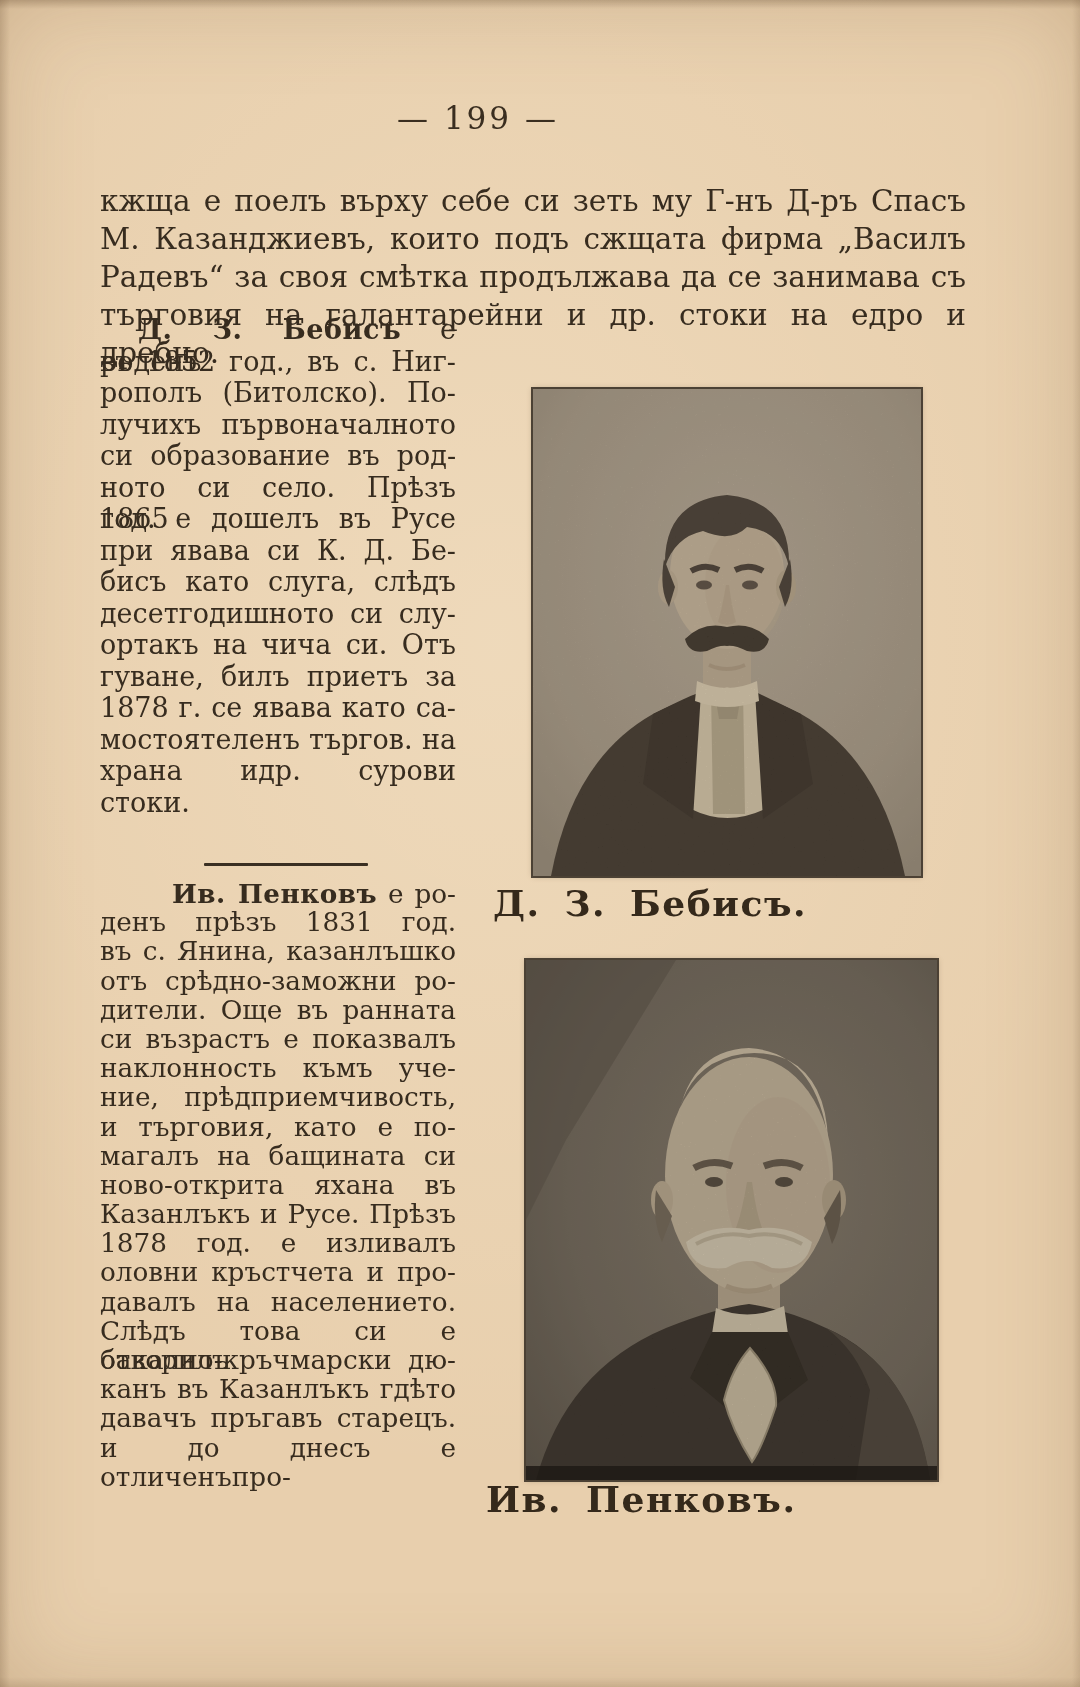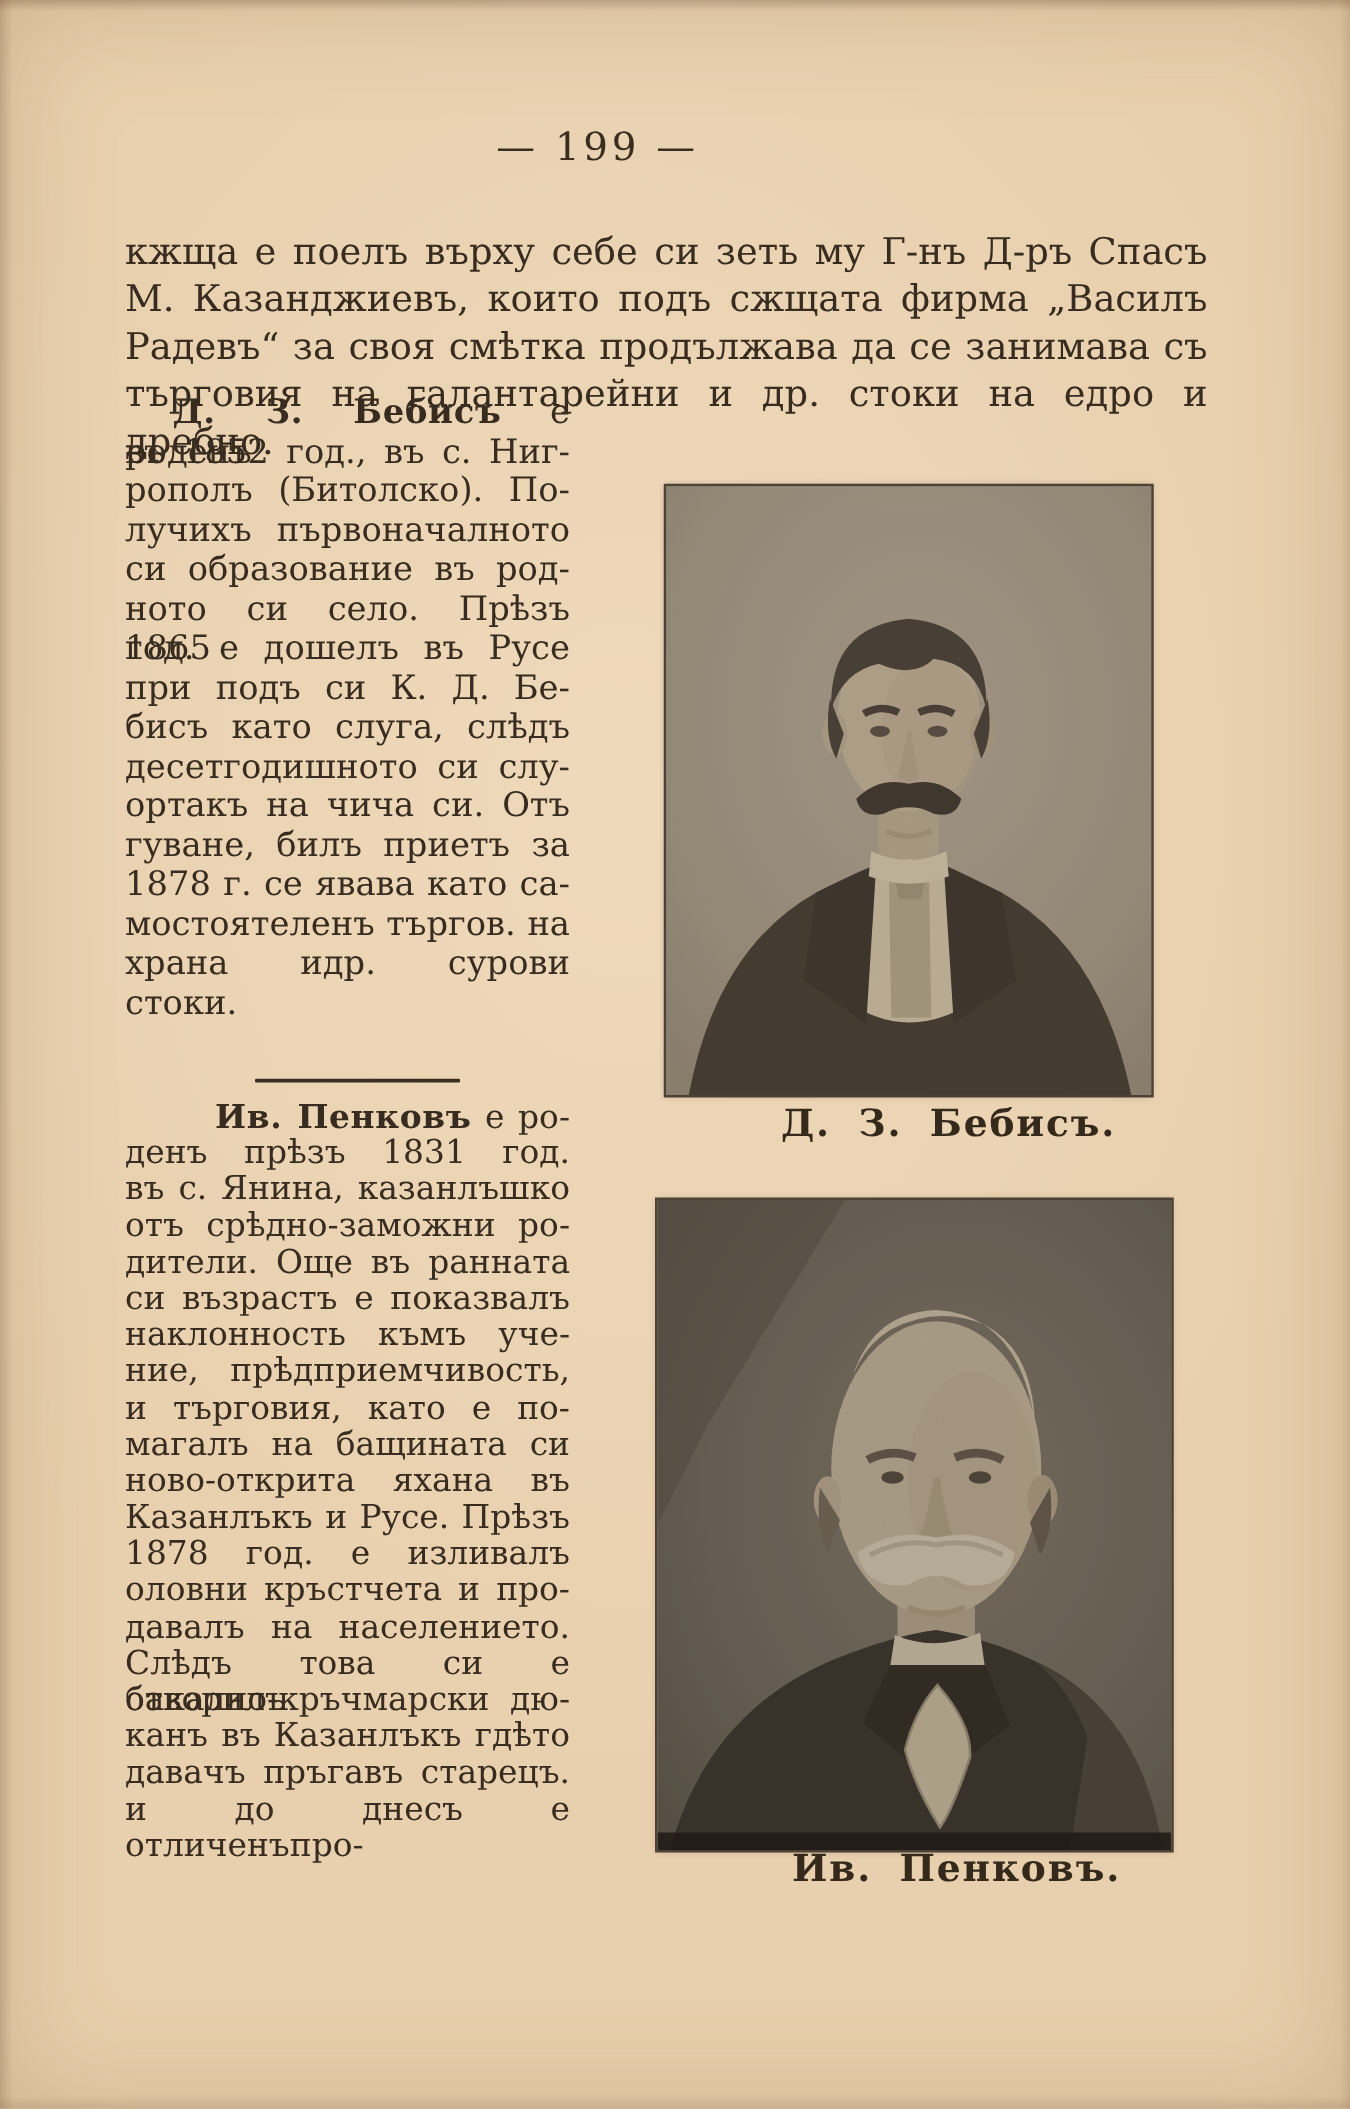--- a/index.html
+++ b/index.html
@@ -46,22 +46,22 @@
     background:#3a2f22;border-radius:1px;
   }
   .photo{
     position:absolute;display:block;line-height:0;
     box-shadow:0 0 0 2px rgba(52,44,34,.85), 0 0 6px rgba(80,60,40,.4);
     background:#9a8f7e;
   }
   .photo-bebis{left:493px;top:373px;width:388px;height:487px;}
   .photo-penkov{left:486px;top:944px;width:411px;height:520px;}
   .caption{
-    position:absolute;text-align:right;font-weight:bold;
-    font-size:30px;letter-spacing:1.5px;word-spacing:10px;color:#35291b;
+    position:absolute;text-align:left;font-weight:bold;
+    font-size:36px;letter-spacing:1.5px;word-spacing:10px;color:#35291b;
   }
   .caption-bebis{left:493px;top:882px;width:400px;}
   .caption-penkov{left:486px;top:1478px;width:411px;}
 </style>
 </head>
 <body>
 
 <div class="paper"></div>
 
 <div class="pageno">— 199 —</div>
@@ -74,21 +74,21 @@
 </div>
 
 <div class="block col col-bebis">
   <span class="jline indent-b"><span class="lead-name">Д. З. Бебисъ</span><span> е роденъ</span></span>
   <span class="jline">въ 1852 год., въ с. Ниг-</span>
   <span class="jline">рополъ (Битолско). По-</span>
   <span class="jline">лучихъ първоначалното</span>
   <span class="jline">си образование въ род-</span>
   <span class="jline">ното си село. Прѣзъ 1865</span>
   <span class="jline">год. е дошелъ въ Русе</span>
-  <span class="jline">при подъ си К. Д. Бе-</span>
+  <span class="jline">при явава си К. Д. Бе-</span>
   <span class="jline">бисъ като слуга, слѣдъ</span>
   <span class="jline">десетгодишното си слу-</span>
   <span class="jline">ортакъ на чича си. Отъ</span>
   <span class="jline">гуване, билъ приетъ за</span>
   <span class="jline">1878 г. се явава като са-</span>
   <span class="jline">мостоятеленъ търгов. на</span>
   <span class="jline">храна идр. сурови стоки.</span>
 </div>
 
 <div class="divider"></div>

